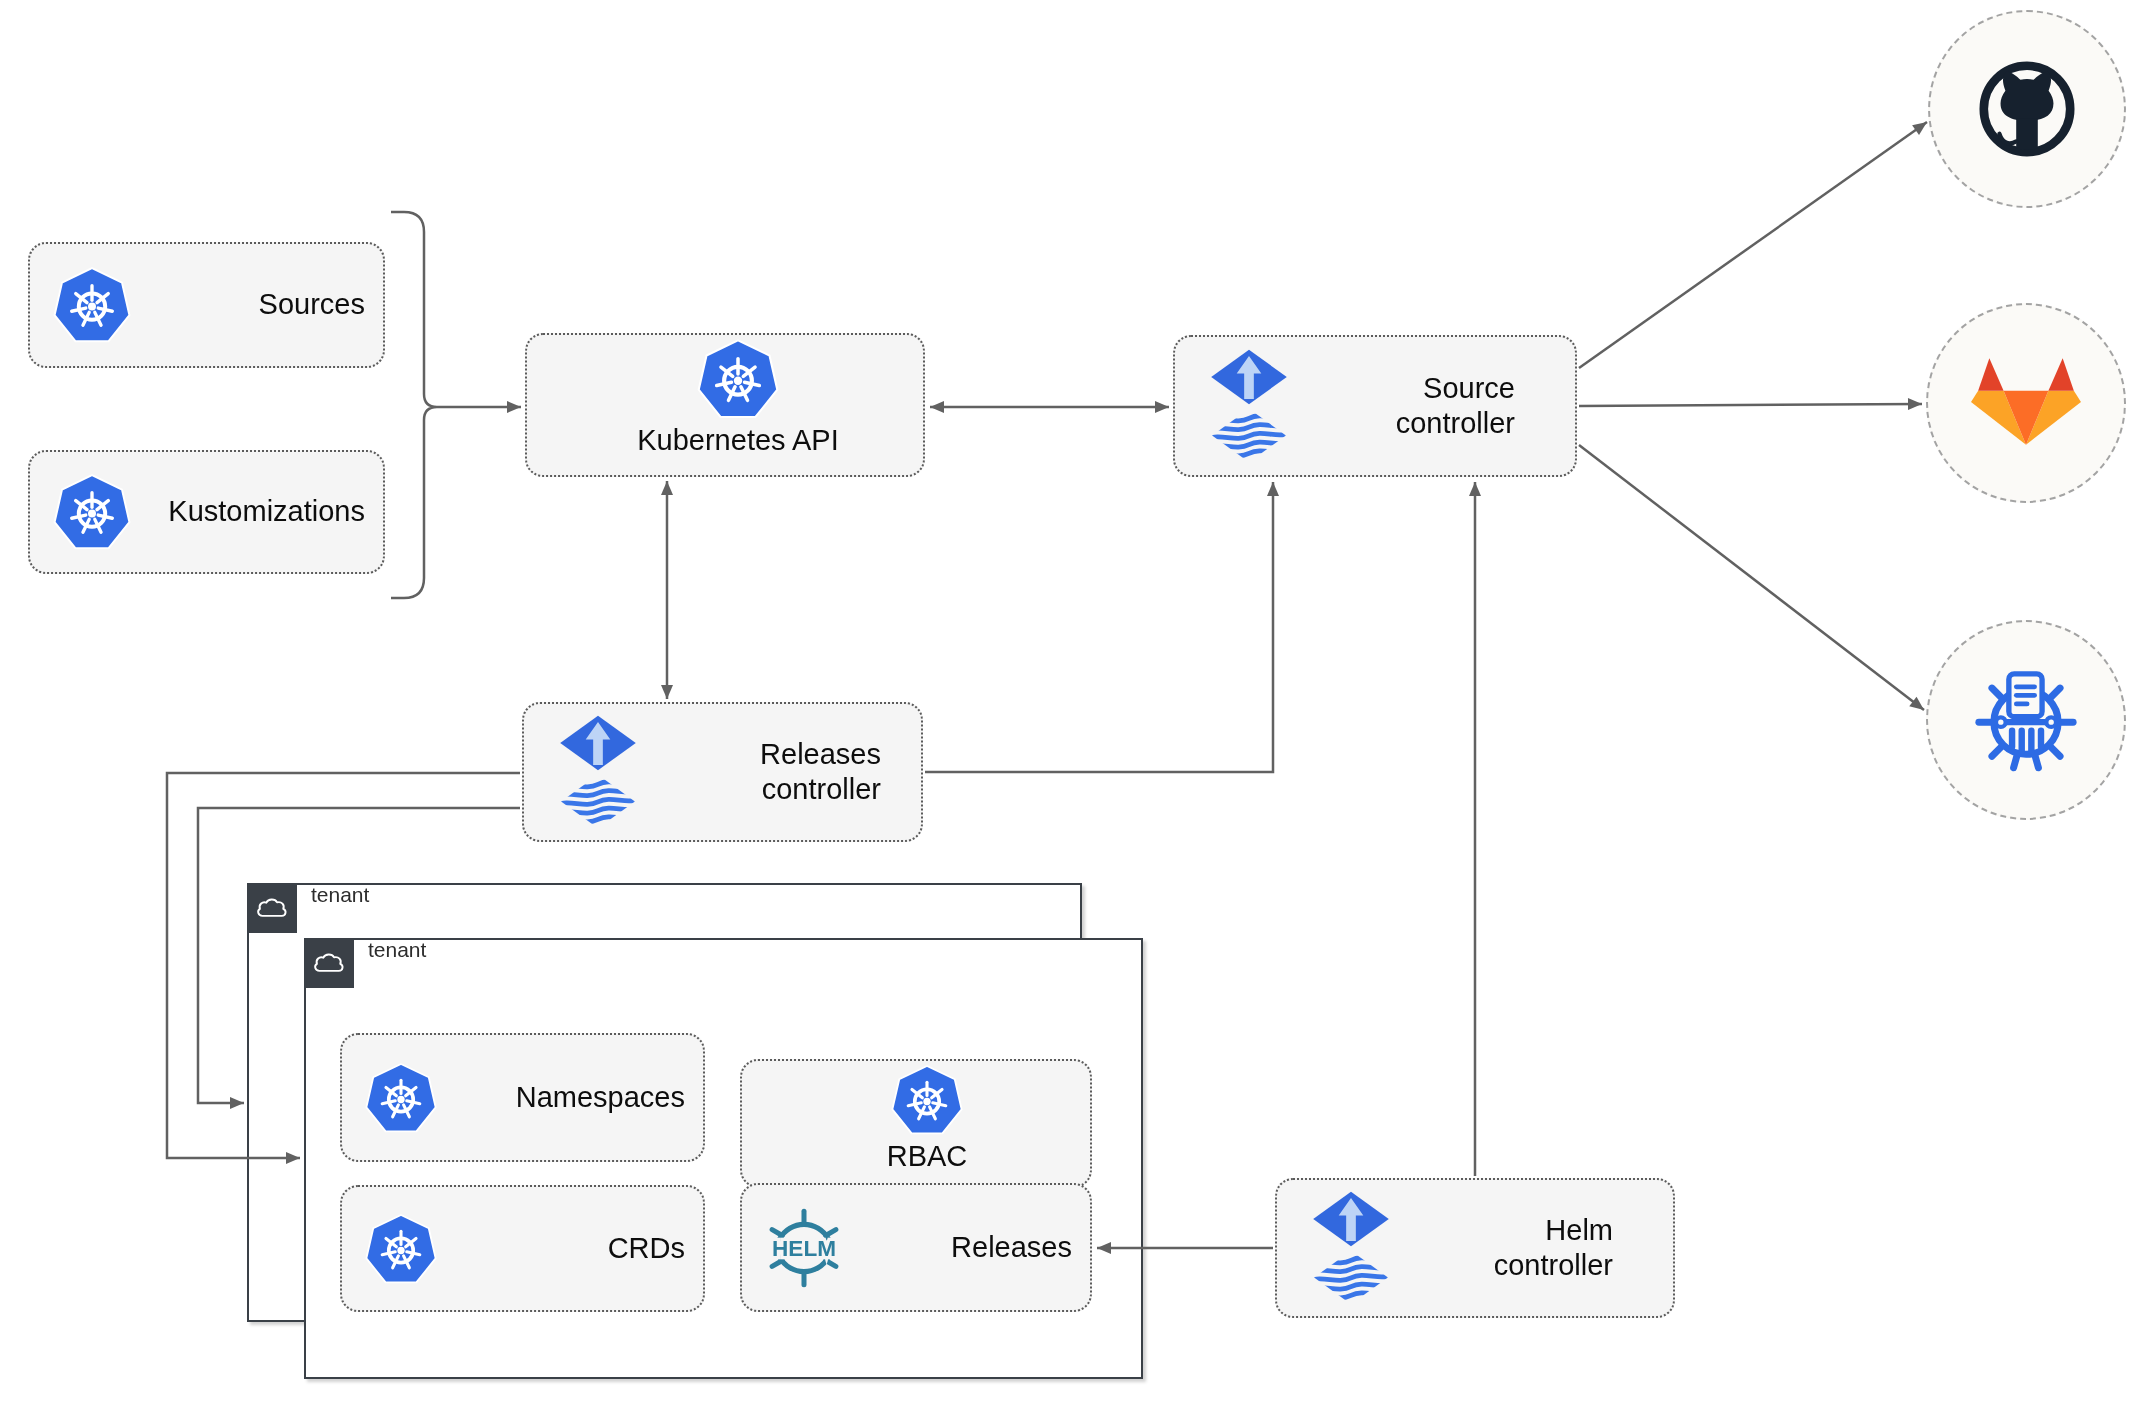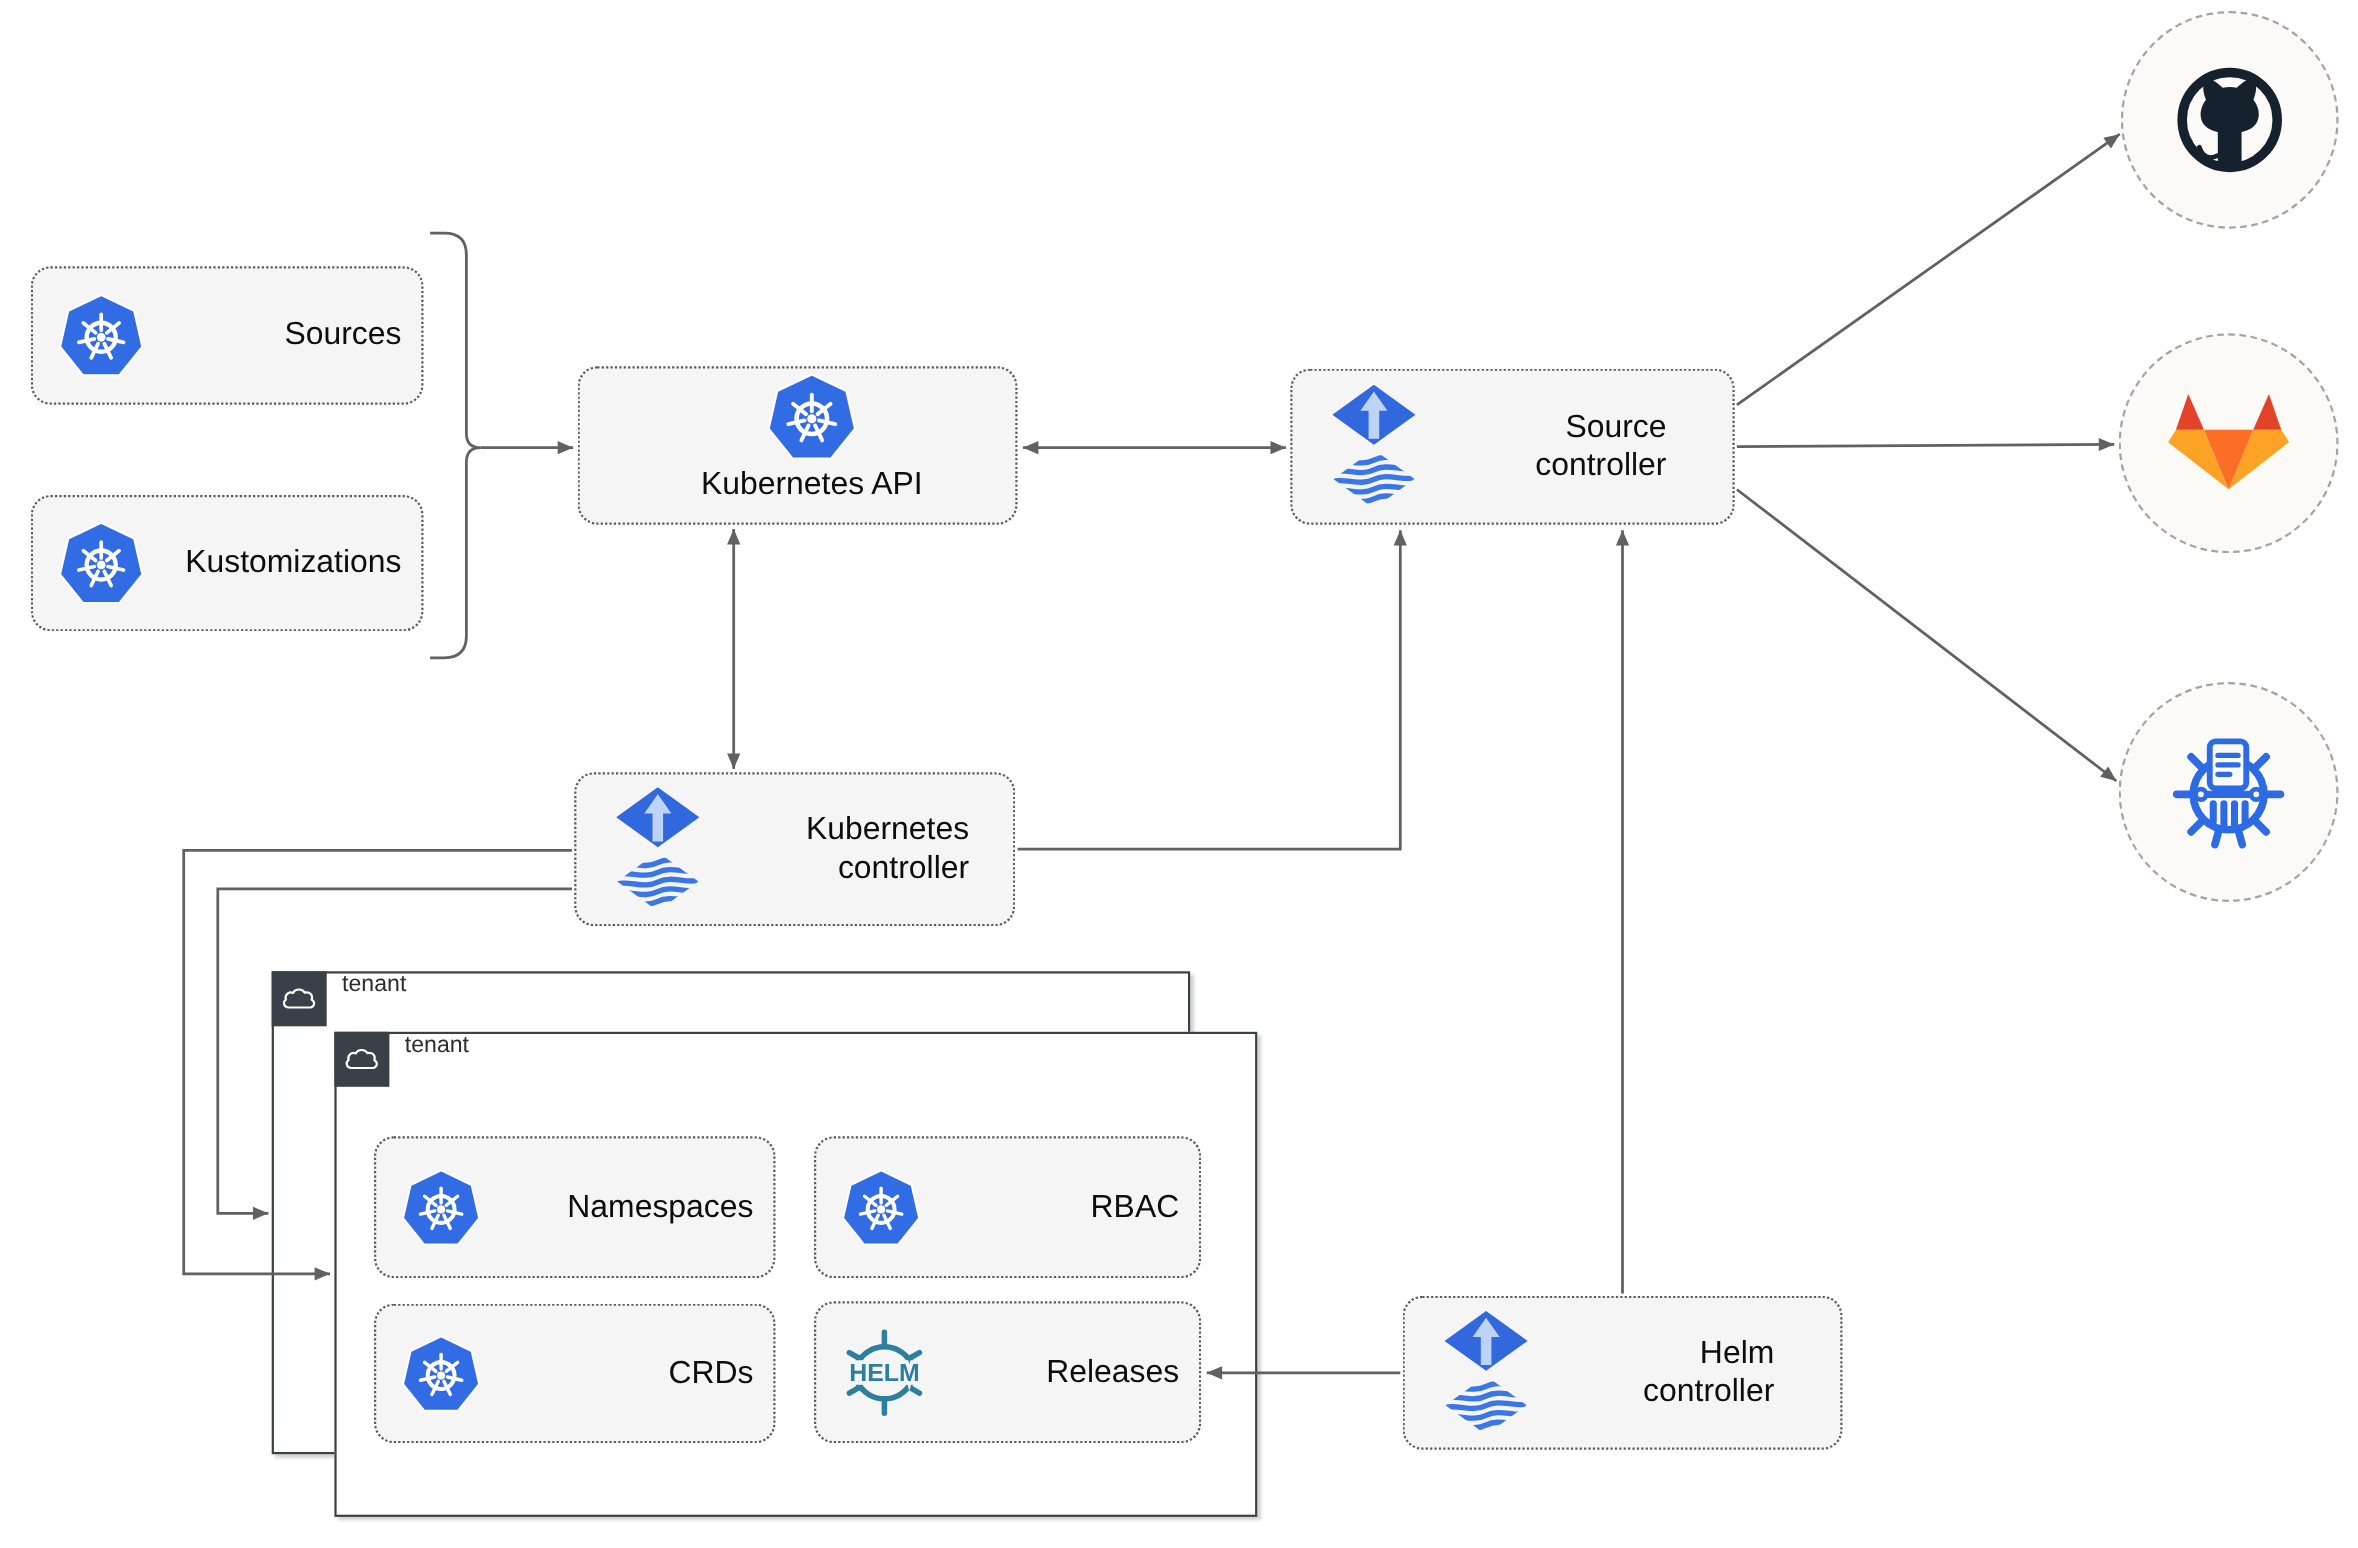--- a/index.html
+++ b/index.html
@@ -102,21 +102,21 @@
     <svg class="nicon" width="88" height="116" viewBox="0 0 100 132">
         <use href="#sym-flux"></use>
       </svg>
     <div class="nlabel" style="padding:0 60px;">Source controller</div>
   </div>
 
   <div class="dnode" style="left:522px;top:702px;width:401px;height:140px;padding-left:30px;">
     <svg class="nicon" width="88" height="116" viewBox="0 0 100 132">
         <use href="#sym-flux"></use>
       </svg>
-    <div class="nlabel" style="padding:0 40px;">Kubernetes controller</div>
+    <div class="nlabel" style="padding:0 40px;">Releases controller</div>
   </div>
 
   <div class="dnode" style="left:1275px;top:1178px;width:400px;height:140px;padding-left:30px;">
     <svg class="nicon" width="88" height="116" viewBox="0 0 100 132">
         <use href="#sym-flux"></use>
       </svg>
     <div class="nlabel" style="padding:0 60px;">Helm controller</div>
   </div>
 
   <div class="tenant" style="left:247px;top:883px;width:835px;height:439px;z-index:1;">
@@ -141,21 +141,21 @@
     </div>
   </div>
 
   <div class="dnode" style="left:340px;top:1033px;width:365px;height:129px;padding-left:22px;">
     <svg class="nicon" width="74" height="78" viewBox="0 0 100 100">
         <use href="#sym-k8s"></use>
       </svg>
     <div class="nlabel">Namespaces</div>
   </div>
 
-  <div class="dnode" style="left:740px;top:1033px;width:352px;height:129px;padding-left:22px;">
+  <div class="dnode" style="left:740px;top:1059px;width:352px;height:129px;padding-left:22px;flex-direction:column;">
     <svg class="nicon" width="74" height="78" viewBox="0 0 100 100">
         <use href="#sym-k8s"></use>
       </svg>
     <div class="nlabel">RBAC</div>
   </div>
 
   <div class="dnode" style="left:340px;top:1185px;width:365px;height:127px;padding-left:22px;">
     <svg class="nicon" width="74" height="78" viewBox="0 0 100 100">
         <use href="#sym-k8s"></use>
       </svg>

